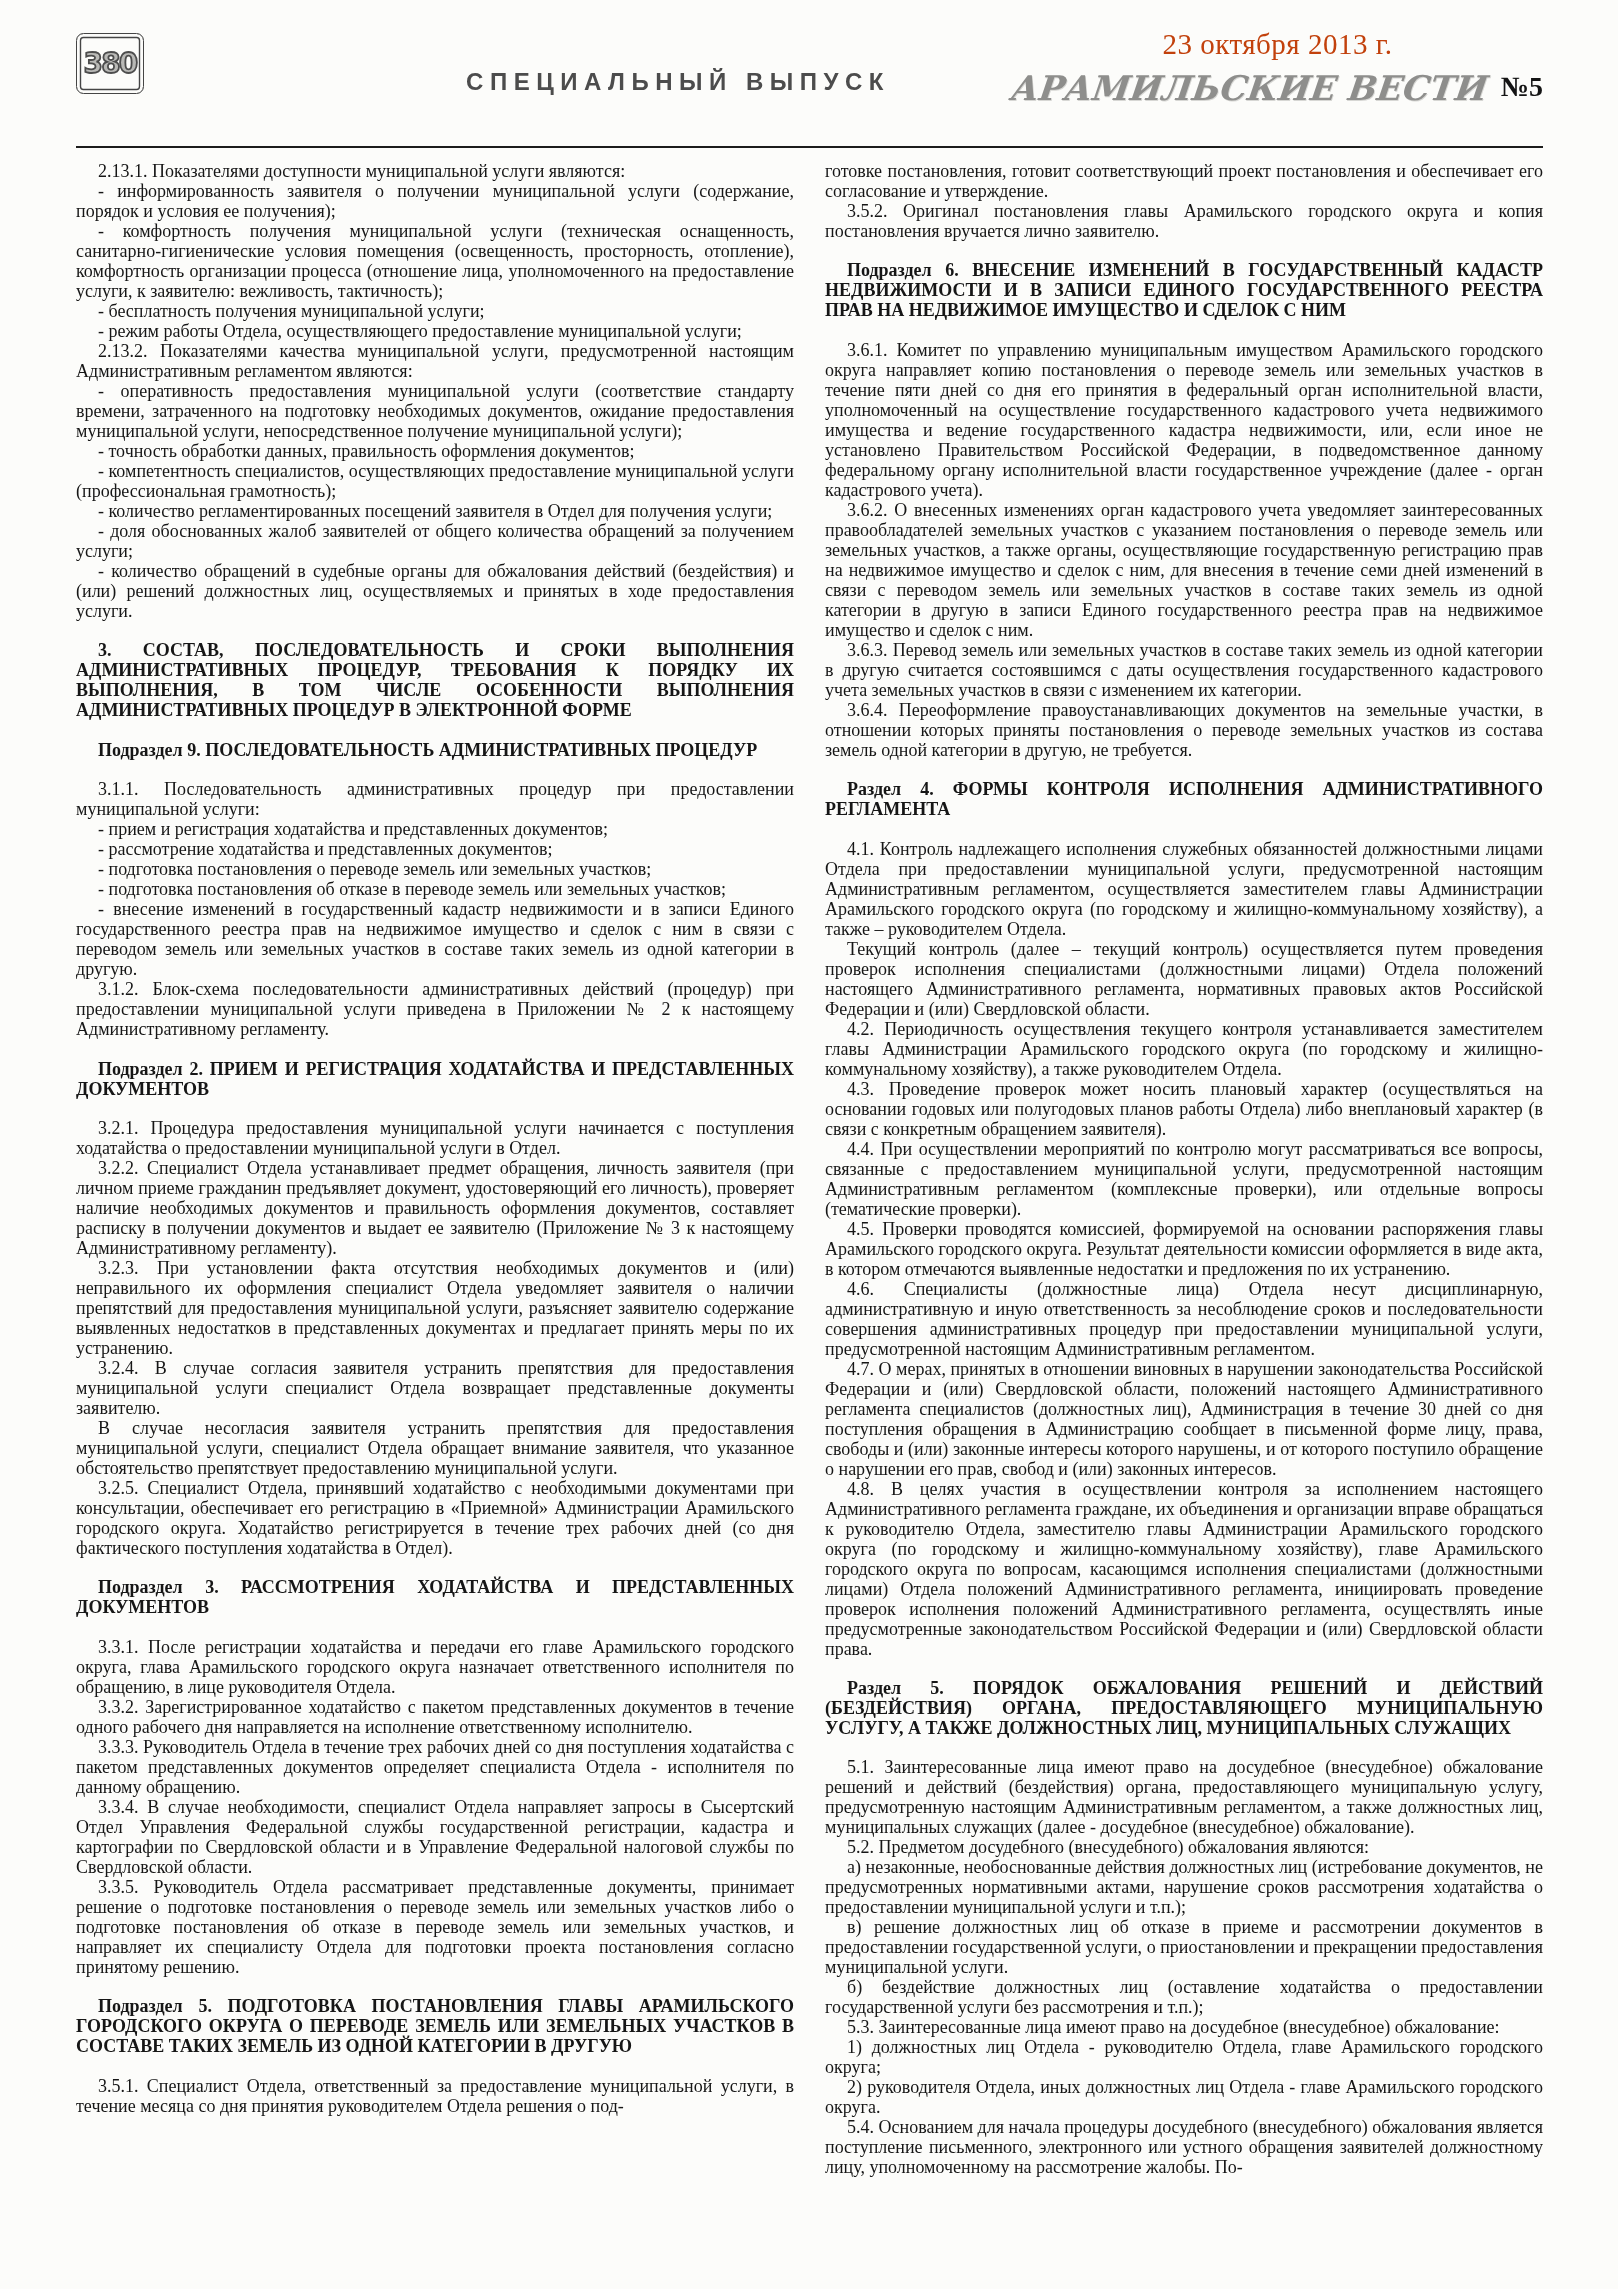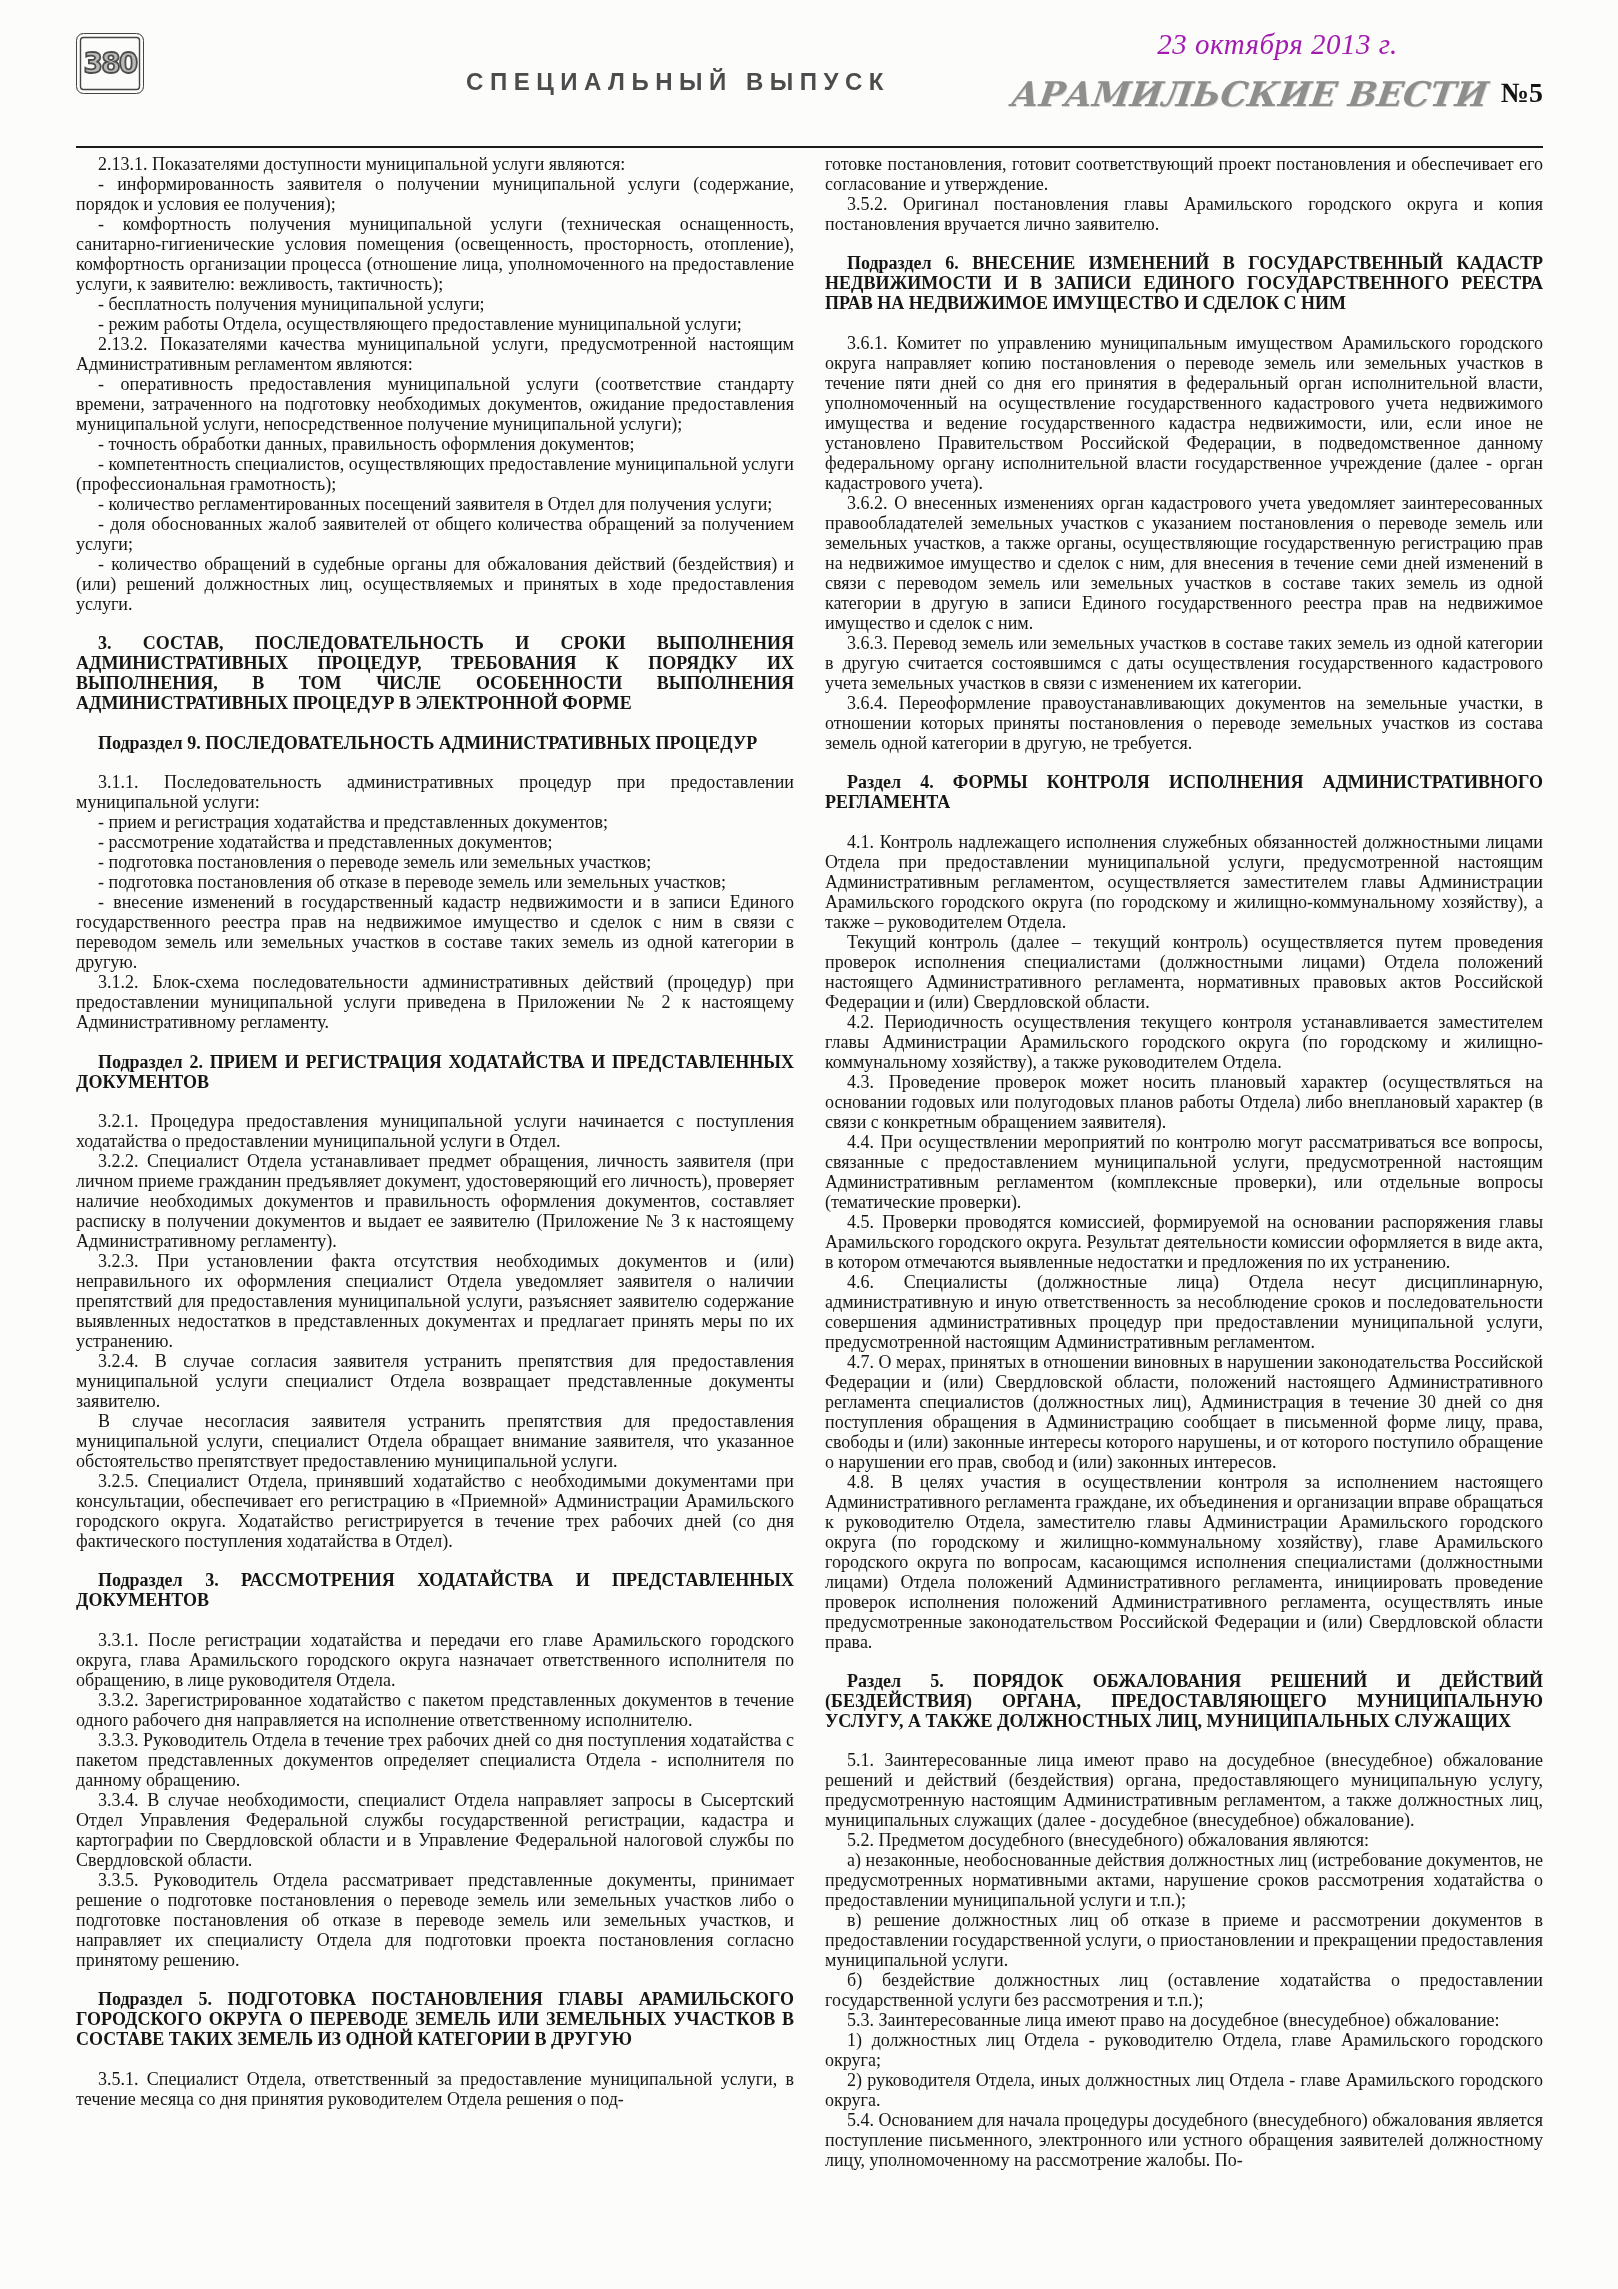--- a/index.html
+++ b/index.html
@@ -18,32 +18,32 @@
   .logo-box span {
     font-family:"DejaVu Sans", sans-serif; font-weight:bold; font-size:28px;
     letter-spacing:-1.8px; color:#b9b9b6; -webkit-text-stroke:1.8px #4d4d4d;
   }
   .section-title {
     position:absolute; left:602px; top:68px; transform:translateX(-50%);
     font-family:"Liberation Sans", sans-serif; font-size:24px; font-weight:bold;
     letter-spacing:6.5px; color:#4c4c4c; white-space:nowrap;text-align:center;
   }
   .header-right { position:absolute; right:0; top:28px; text-align:center; }
-  .date { font-size:29px; color:#a21caf; letter-spacing:0.5px; margin-bottom:13px;font-style:italic; }
+  .date { font-size:29px; color:#c2410c; letter-spacing:0.5px; margin-bottom:7px; }
   .masthead-row { white-space:nowrap; text-align:right; }
   .masthead {
     display:inline-block; font-family:"DejaVu Serif", serif; font-style:italic; font-weight:bold;
     font-size:34px; color:#8e8e8c; letter-spacing:0px; transform:skewX(-8deg);
     text-shadow:0.9px 0.9px 0 #d7d7d4;
   }
   .issue-no { font-size:28px; font-weight:bold; color:#141414; margin-left:9.2px; vertical-align:3.7px; }
   .rule { border-top:2.3px solid #1c1c1c; margin-top:0; }
 
   
-  .columns { display:flex; gap:31px; padding-top:6px; height:2123px; overflow:hidden; }
+  .columns { display:flex; gap:31px; padding-top:13px; height:2123px; overflow:hidden; }
   .col { flex:1 1 0; min-width:0; overflow:hidden; }
   .col p { font-size:18px; line-height:20px; text-align:justify; }
   p.para { text-indent:22px; }
   p.para.cont { text-indent:0; }
   p.heading { font-weight:bold; text-indent:22px; margin:19.4px 0; }
 </style>
 </head>
 <body>
 
 <div class="page">

